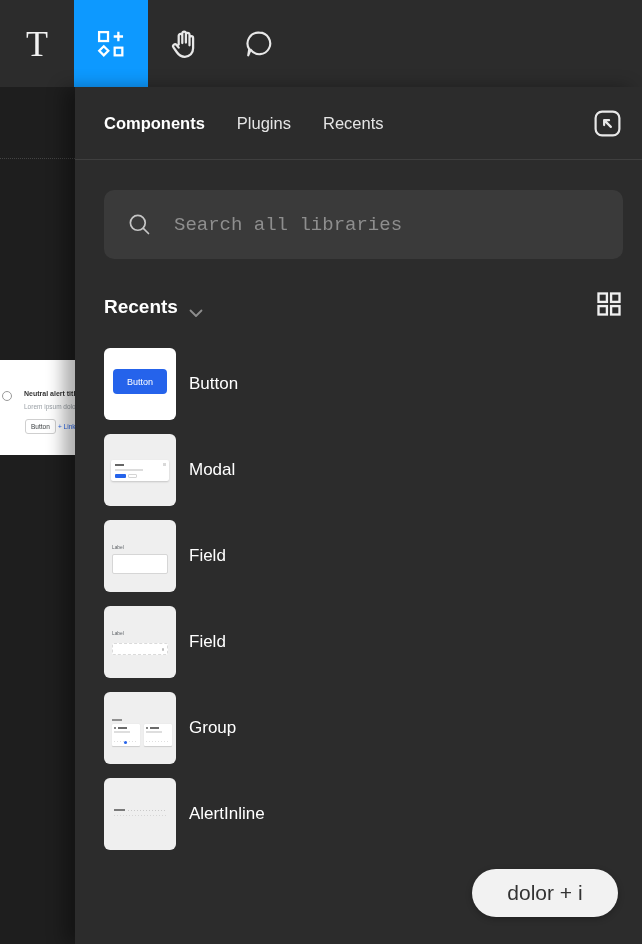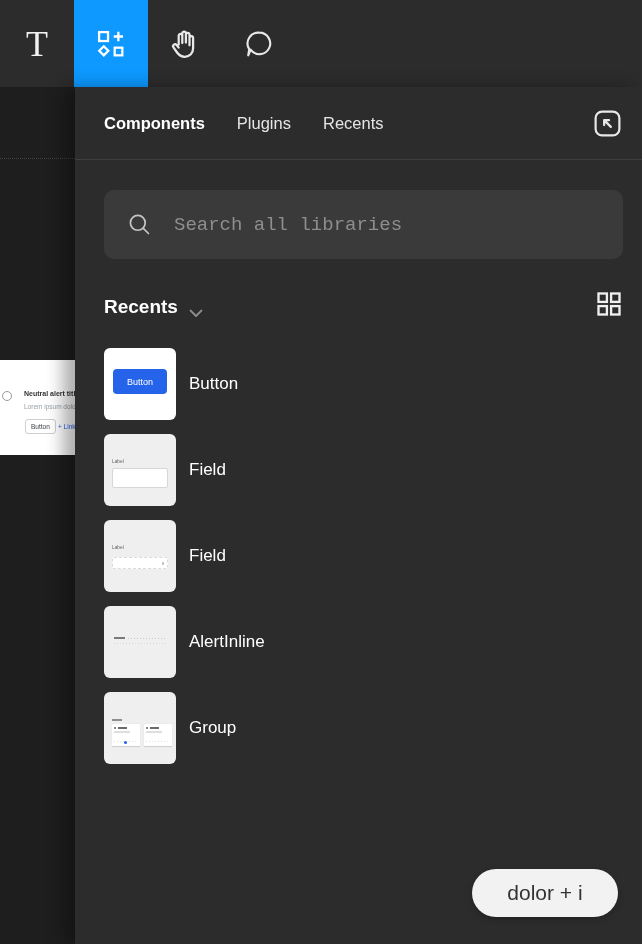--- a/index.html
+++ b/index.html
@@ -157,46 +157,49 @@
 
   <div class="list">
 
     <div class="row">
       <div class="thumb white">
         <div class="t-btn">Button</div>
       </div>
       <span class="row-label">Button</span>
     </div>
 
+    <div class="row">
+      <div class="thumb gray">
+        <div class="t-modal">
+          <div class="tm-title"></div>
+            <div class="tm-close"></div>
+            <div class="tm-line"></div>
+          <div class="tm-btn-blue"></div>
+            <div class="tm-btn-gray"></div>
+        </div>
+      </div>
+      <span class="row-label">Modal</span>
+    </div>
 
     <div class="row">
       <div class="thumb gray">
         <div class="t-field-label">Label</div>
         <div class="t-input"></div>
       </div>
       <span class="row-label">Field</span>
     </div>
 
     <div class="row">
       <div class="thumb gray">
         <div class="t-field-label">Label</div>
         <div class="t-input small">
             <div class="t-input-dot"></div>
           </div>
       </div>
       <span class="row-label">Field</span>
-    </div>
-
-    <div class="row">
-      <div class="thumb gray">
-        <div class="t-al-title"></div>
-          <div class="t-al-dots1"></div>
-          <div class="t-al-dots2"></div>
-      </div>
-      <span class="row-label">AlertInline</span>
     </div>
 
     <div class="row">
       <div class="thumb gray">
         <div class="t-grp-label"></div>
         <div class="t-card a">
             <div class="tc-dot"></div>
             <div class="tc-bold"></div>
             <div class="tc-line"></div>
             <div class="tc-dots"></div>
@@ -205,17 +208,26 @@
         <div class="t-card b">
             <div class="tc-dot"></div>
             <div class="tc-bold"></div>
             <div class="tc-line"></div>
             <div class="tc-dots"></div>
           </div>
       </div>
       <span class="row-label">Group</span>
     </div>
 
+    <div class="row">
+      <div class="thumb gray">
+        <div class="t-al-title"></div>
+          <div class="t-al-dots1"></div>
+          <div class="t-al-dots2"></div>
+      </div>
+      <span class="row-label">AlertInline</span>
+    </div>
+
 
   </div>
 </div>
 
 <div class="shortcut">dolor + i</div>
 
 </body></html>

